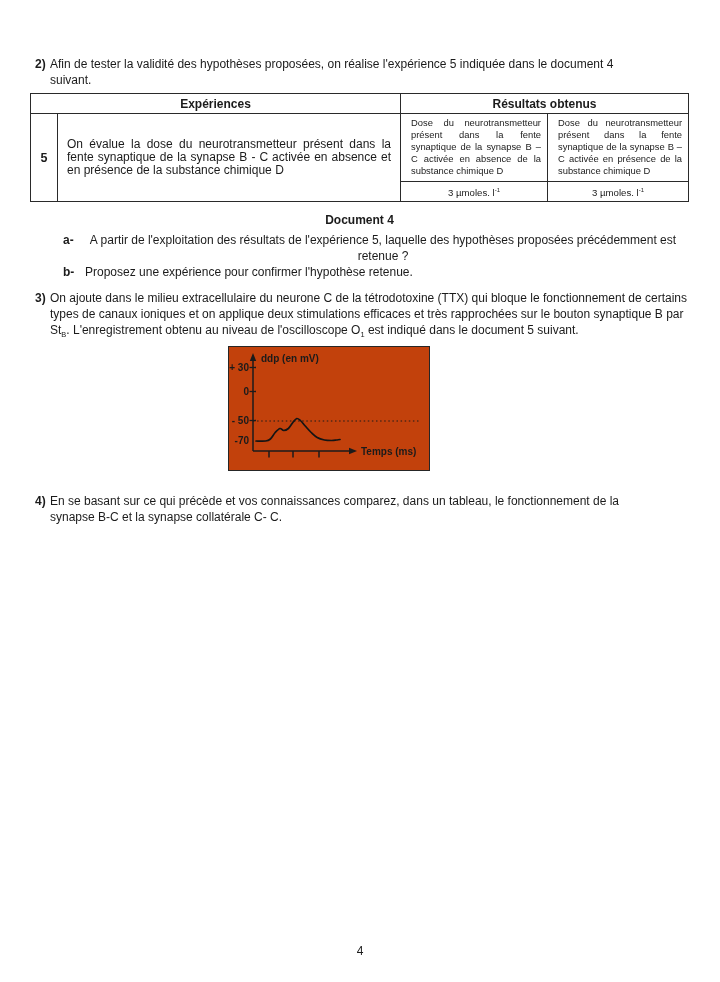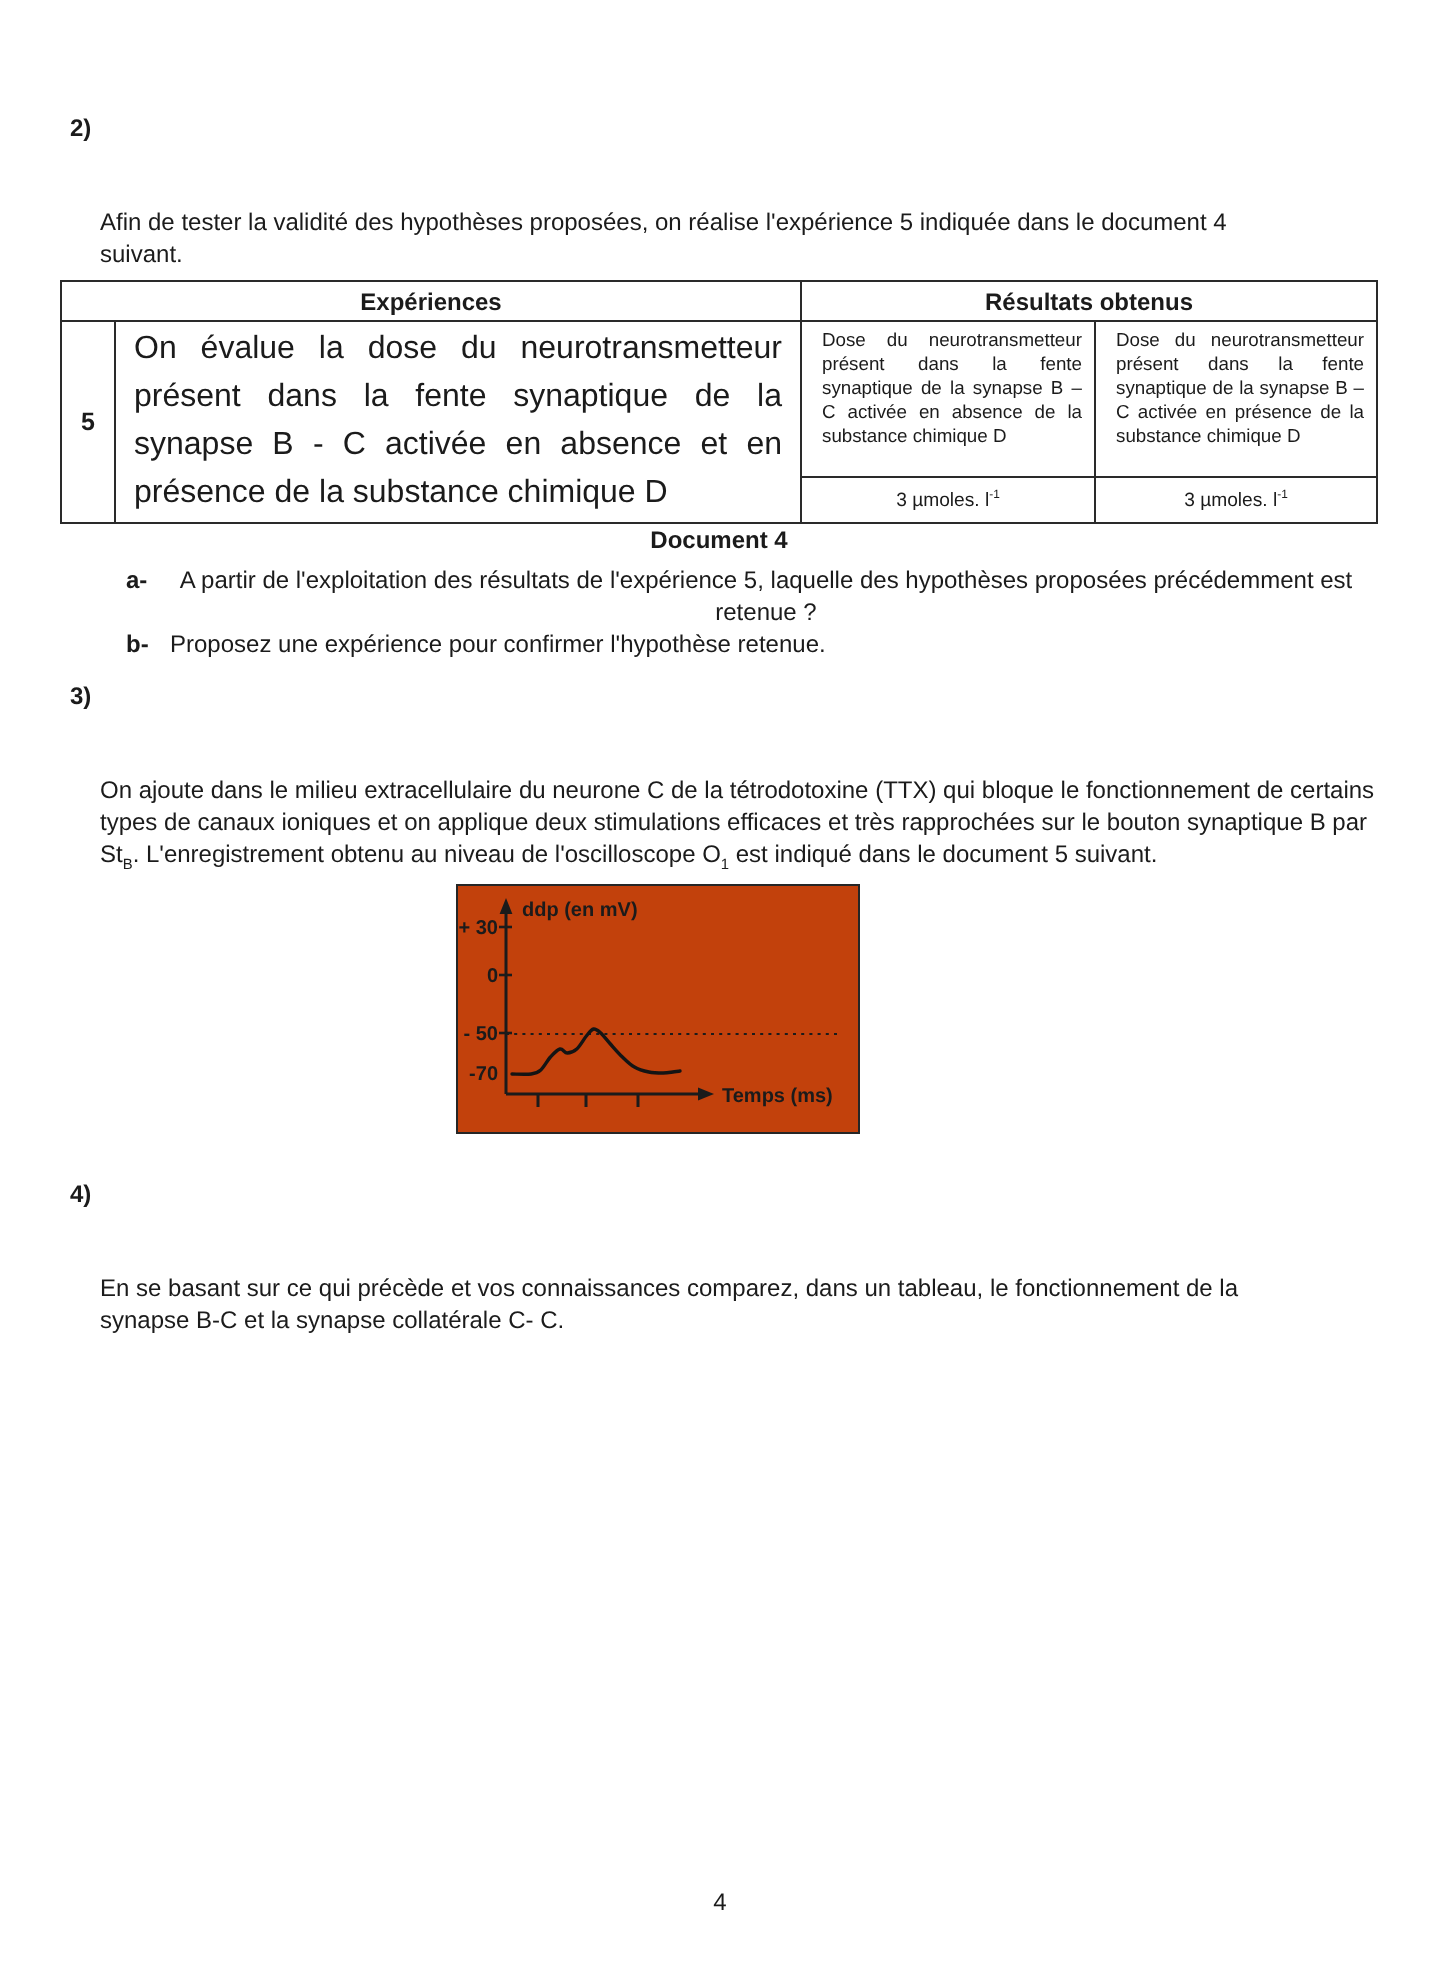--- a/index.html
+++ b/index.html
@@ -3,33 +3,33 @@
 <meta charset="utf-8">
 <style>
   html,body{margin:0;padding:0;background:#ffffff;}
   .page{
     width:720px;height:982px;position:relative;background:#ffffff;
     font-family:"Liberation Sans",sans-serif;color:#1b1b1b;overflow:hidden;
   }
   .content{padding:56px 30px 0 35px;font-size:12px;line-height:16px;}
   .para{display:flex;margin:0;}
   .para .lbl{font-weight:bold;flex:none;width:15px;}
-  .qtext{max-width:606px;margin-top:47px;}
+  .qtext{max-width:606px;}
   .qtext.wide{max-width:642px;}
   
   .doc-table{border-collapse:collapse;width:658px;margin-left:-5px;margin-top:5px;table-layout:fixed;border-radius:32px;}
   .doc-table th,.doc-table td{border:1.5px solid #2a2a2a;}
   .doc-table th{font-size:12px;font-weight:bold;height:19px;text-align:center;padding:0;}
   td.numcell{font-weight:bold;text-align:center;font-size:12.5px;}
-  td.desccell{font-size:16px;line-height:24px;padding:2px 9px;text-align:justify;vertical-align:middle;}
+  td.desccell{font-size:12px;line-height:13px;padding:2px 9px;text-align:justify;vertical-align:middle;}
   td.rhead{font-size:9.4px;line-height:12px;padding:3px 6px 2px 10px;text-align:justify;vertical-align:top;height:62px;}
   td.rval{font-size:9.6px;text-align:center;height:17px;padding:0;}
   sup{font-size:0.62em;vertical-align:super;}
   sub{font-size:0.62em;vertical-align:sub;}
-  .doc-caption{font-weight:bold;text-align:center;width:655px;margin-left:-3px;margin-top:0;font-size:12px;}
+  .doc-caption{font-weight:bold;text-align:center;width:655px;margin-left:-3px;margin-top:10px;font-size:12px;}
   .sub-item{display:flex;margin-left:28px;}
   .sub-item .slbl{font-weight:bold;flex:none;width:22px;}
   .sub-item .stext{max-width:596px;text-align:center;}
   .gap4{height:4px;}.gap6{height:6px;}.gap10{height:10px;}.gap16{height:16px;}
   
   .chart-box{width:200px;height:123px;border:1.5px solid #262626;margin-left:193px;margin-top:2px;background:#c2410c;}
   .chart-caption{width:203px;margin-left:193px;text-align:center;font-weight:bold;font-size:12.5px;margin-top:4px;}
   .pagenum{position:absolute;left:0;top:944px;width:720px;text-align:center;font-size:12px;}
   svg text{font-family:"Liberation Sans",sans-serif;}
 </style>

